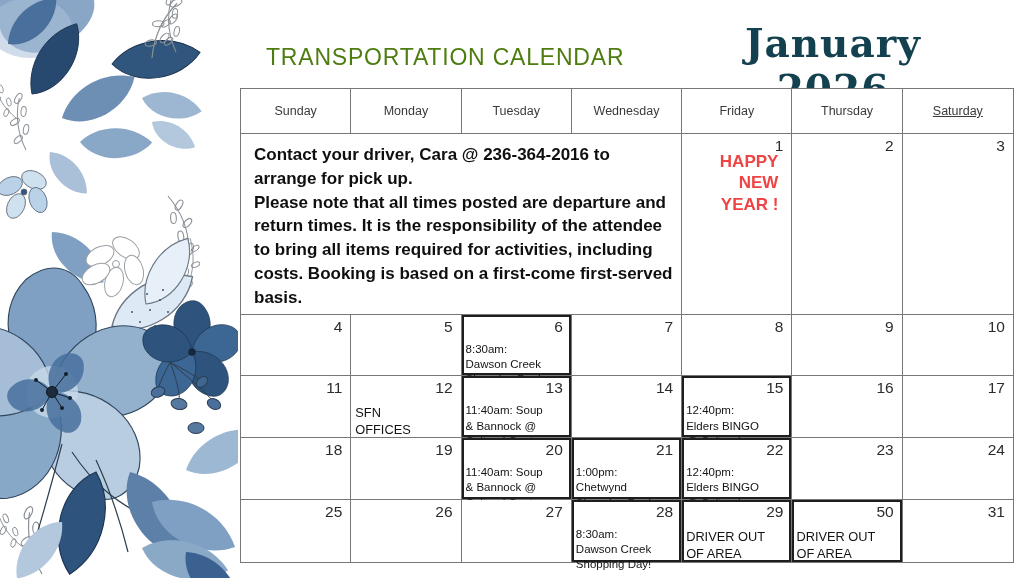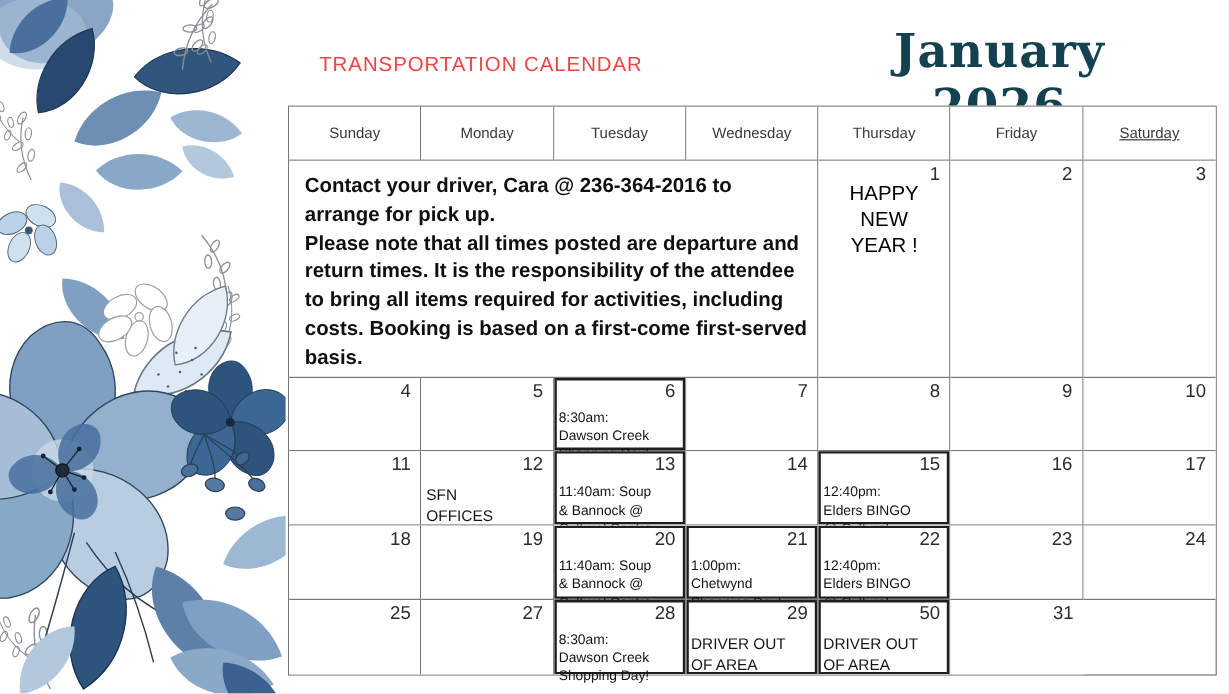--- a/index.html
+++ b/index.html
@@ -1,20 +1,20 @@
 <!DOCTYPE html>
 <html><head>
 <meta charset="utf-8">
 <style>
   html,body{margin:0;padding:0;background:#e8e8e8;}
   .page{position:relative;width:1024px;height:578px;background:#ffffff;overflow:hidden;
         font-family:"Liberation Sans",sans-serif;}
   .floral{position:absolute;left:0;top:0;width:238px;height:578px;}
 
-  .title{position:absolute;left:266px;top:44px;font-size:17px;color:#ef4444;
+  .title{position:absolute;left:266px;top:44px;font-size:23px;color:#4d7c0f;
          letter-spacing:.8px;font-weight:400;}
   .month{position:absolute;left:688px;top:20px;width:290px;text-align:center;
          font-family:"DejaVu Serif",serif;font-weight:700;font-size:39px;
          color:#14414f;letter-spacing:1px;}
 
   .grid{position:absolute;left:240px;top:88px;width:772px;height:473px;
         display:grid;grid-template-columns:repeat(7,1fr);
         grid-template-rows:45px repeat(5,1fr);
         border:1px solid #777;background:#fff;}
   .cell{position:relative;border-right:1px solid #777;border-bottom:1px solid #777;
@@ -23,22 +23,22 @@
   .no-b{border-bottom:none;}
   .hdr{display:flex;align-items:center;justify-content:center;
        font-size:12.5px;color:#3a3a3a;}
   .note{grid-column:1/5;padding:9px 8px 4px 13px;font-size:17px;line-height:1.4;
         color:#0f0f0f;white-space:pre-line;font-weight:bold;}
   .daynum{position:absolute;top:3px;right:8px;font-size:15.5px;color:#2c2c2c;}
   .event{position:absolute;top:27px;left:4px;right:22px;
          font-size:11.5px;line-height:1.32;color:#141414;}
   .event.big{font-size:12.8px;top:29px;}
   .outlined{box-shadow:inset 0 0 0 2px #1e1e1e;}
-  .holiday .event{top:17px;left:13px;right:13px;text-align:center;
-                  font-size:17px;line-height:1.26;color:#000000;}
+  .holiday .event{top:17px;left:13px;right:13px;text-align:right;
+                  font-size:17px;line-height:1.26;color:#ef4444;font-weight:bold;}
 </style>
 </head>
 <body>
 
 <div class="page">
 
   <svg class="floral" viewBox="0 0 238 578" xmlns="http://www.w3.org/2000/svg">
     <defs>
       <path id="lf" d="M0,0 C10,-16 34,-24 54,-13 C44,6 16,13 0,0 Z"></path>
       <path id="pt" d="M0,0 C-26,-12 -36,-48 -16,-68 C-3,-79 11,-77 19,-64 C35,-42 25,-10 0,0 Z"></path>
@@ -171,22 +171,22 @@
 
   <div class="title">TRANSPORTATION CALENDAR</div>
   <div class="month">January 2026</div>
 
   <div class="grid">
 
     <div class="cell hdr">Sunday</div>
     <div class="cell hdr">Monday</div>
     <div class="cell hdr">Tuesday</div>
     <div class="cell hdr">Wednesday</div>
+    <div class="cell hdr">Friday</div>
     <div class="cell hdr">Thursday</div>
-    <div class="cell hdr">Friday</div>
     <div class="cell hdr no-r">Saturday</div>
 
     <div class="cell note">Contact your driver, Cara @ 236-364-2016 to arrange for pick up.
 Please note that all times posted are departure and return times. It is the responsibility of the attendee to bring all items required for activities, including costs. Booking is based on a first-come first-served basis.</div>
     <div class="cell holiday">
       <span class="daynum">1</span>
       <span class="event">HAPPY NEW YEAR !</span>
     </div>
     <div class="cell">
       <span class="daynum">2</span>
@@ -265,20 +265,23 @@
       <span class="daynum">23</span>
     </div>
     <div class="cell no-r">
       <span class="daynum">24</span>
     </div>
 
     <div class="cell no-b">
       <span class="daynum">25</span>
     </div>
     <div class="cell no-b">
+      <span class="daynum">26</span>
+    </div>
+    <div class="cell no-b">
       <span class="daynum">27</span>
     </div>
     <div class="cell outlined no-b">
       <span class="daynum">28</span>
       <span class="event">8:30am: Dawson Creek Shopping Day!</span>
     </div>
     <div class="cell outlined no-b">
       <span class="daynum">29</span>
       <span class="event big">DRIVER OUT OF AREA</span>
     </div>

